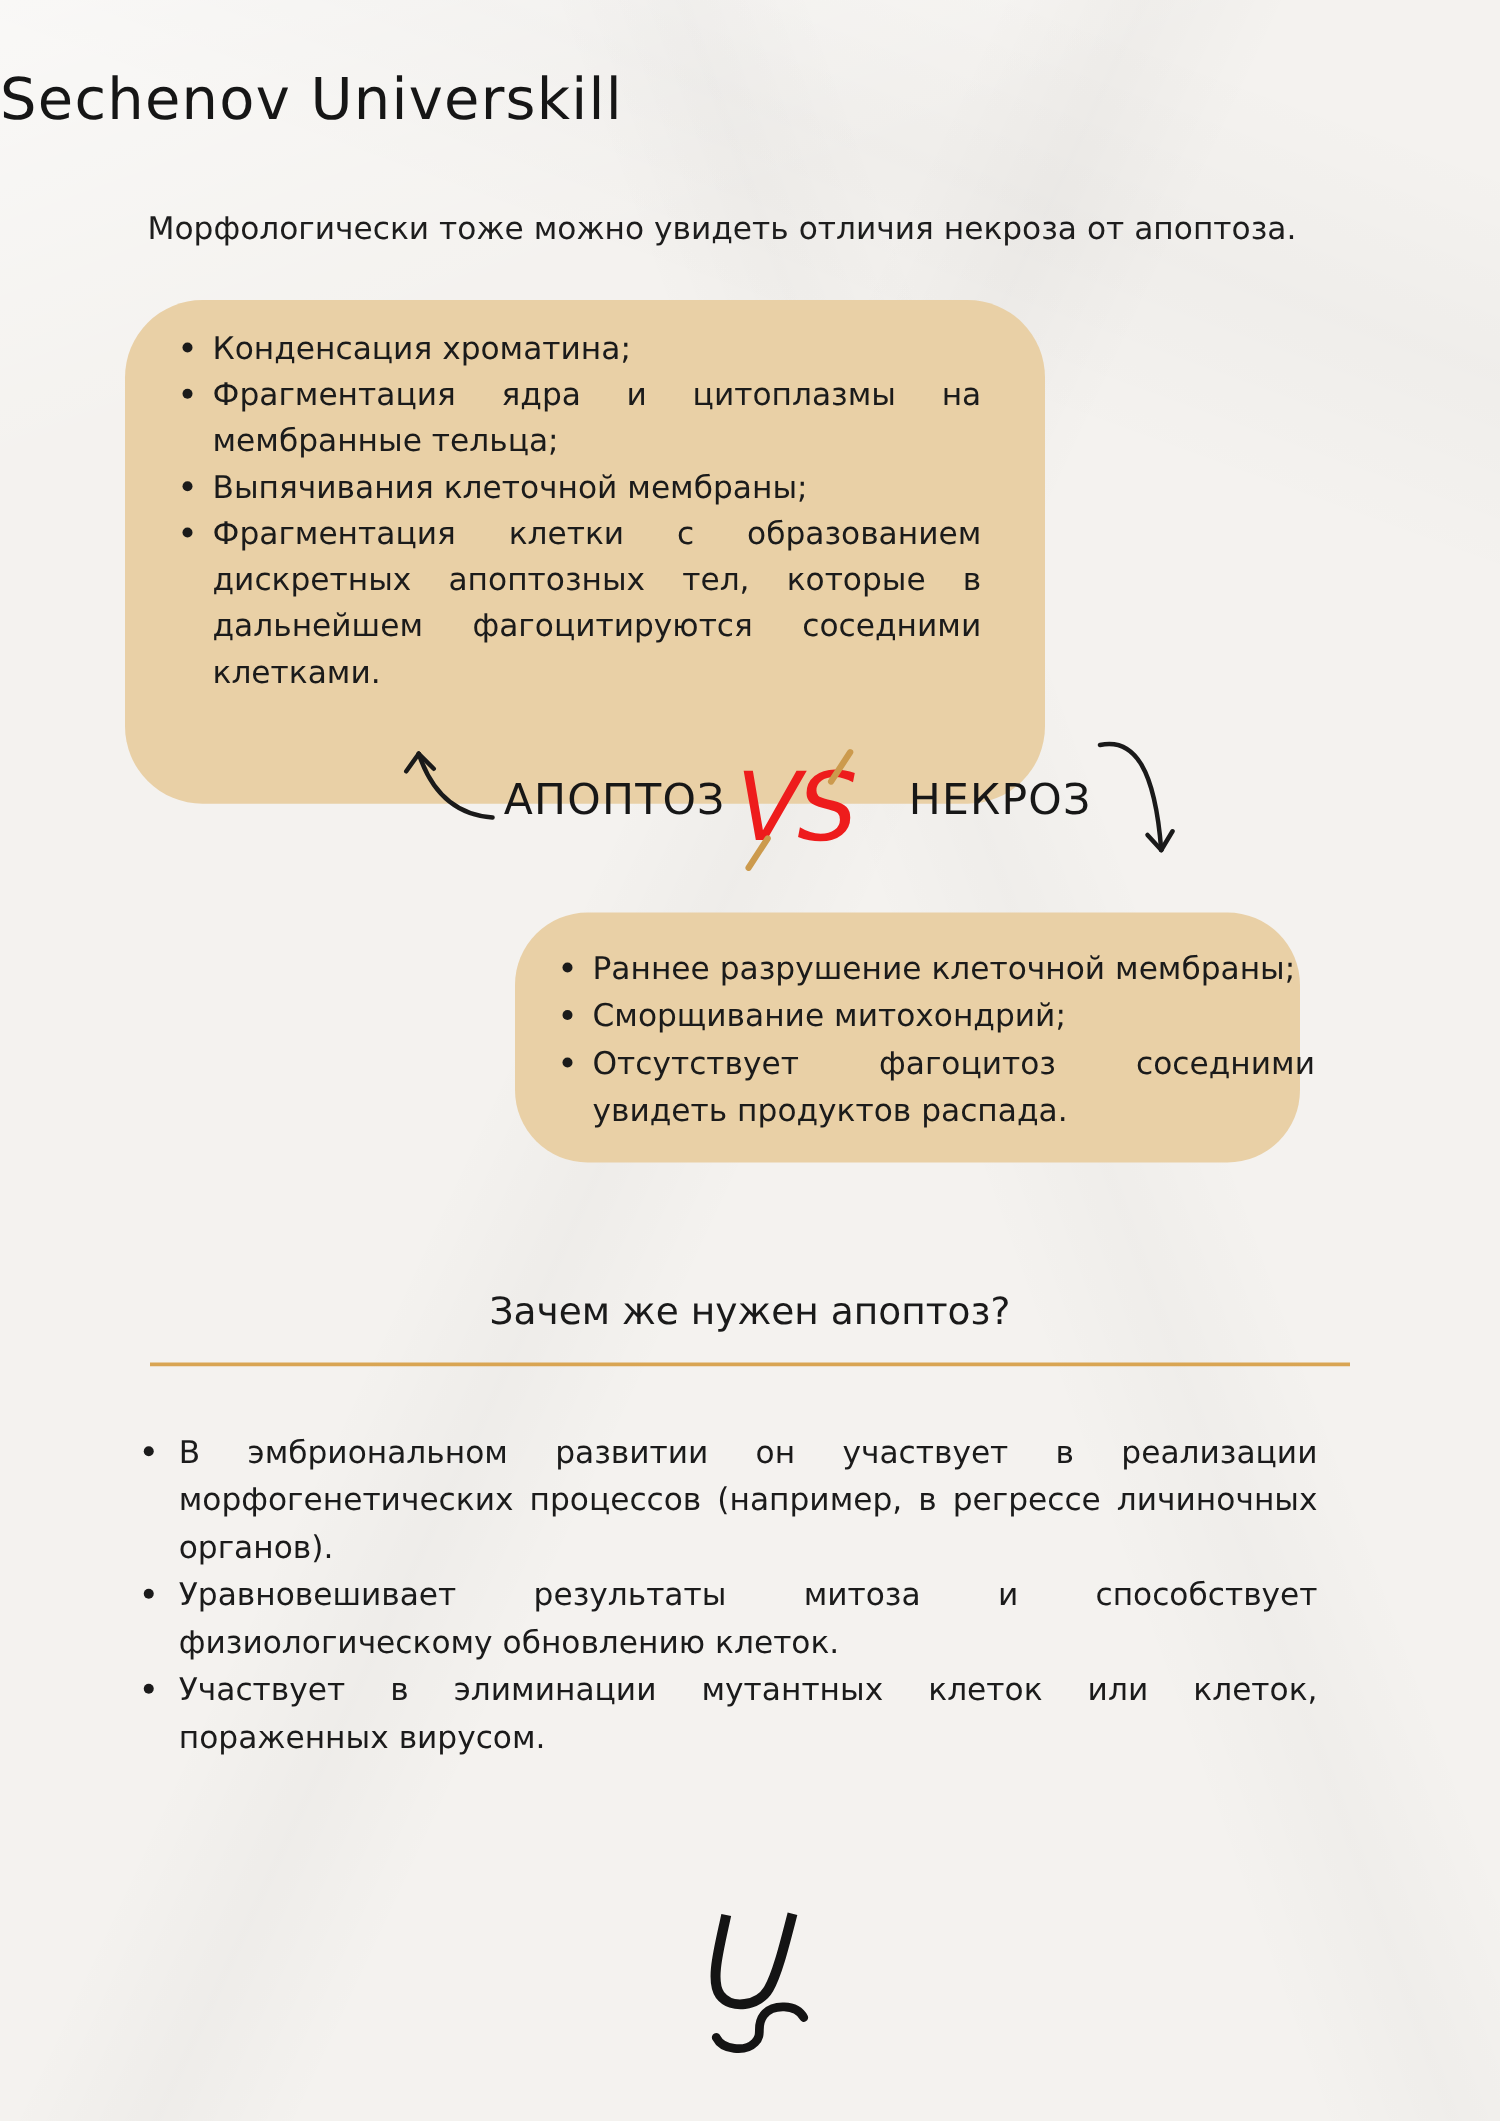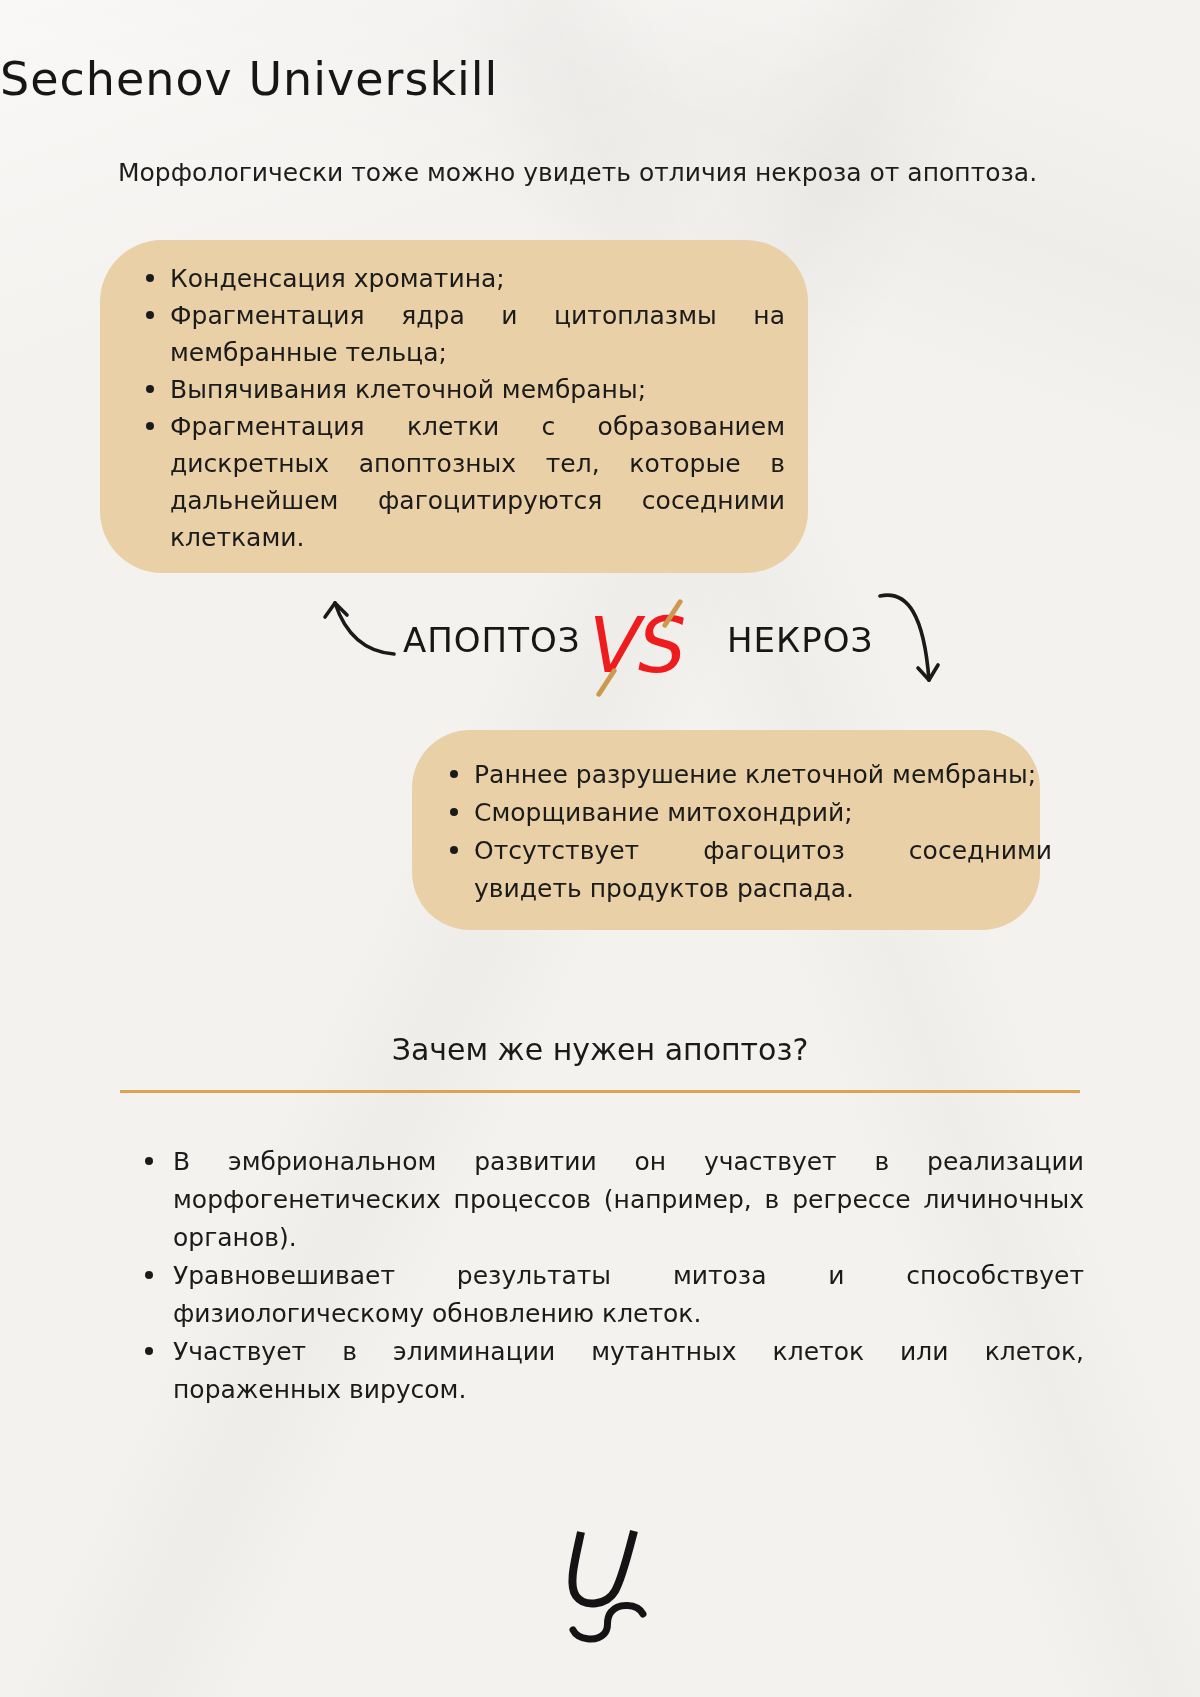--- a/index.html
+++ b/index.html
@@ -16,28 +16,28 @@
       linear-gradient(70deg, transparent 58%, rgba(0,0,0,0.02) 64%, transparent 70%),
       linear-gradient(160deg, rgba(255,255,255,0.5) 0%, transparent 18%),
       linear-gradient(20deg, transparent 78%, rgba(0,0,0,0.02) 86%, transparent 94%);
   }
   .title{
     position:absolute;top:52px;left:0;width:100%;
     font-size:46px;letter-spacing:1px;
     color:#161616;
   }
   .subtitle{
-    position:absolute;left:118px;top:158px;width:1000px;
+    position:absolute;left:118px;top:168px;width:1000px;
     font-size:25px;color:#1d1d1d;
   }
   .tan-box{
     position:absolute;
     background:var(--box-color,#e9d0a6);
   }
-  .box-apoptosis{left:100px;top:240px;width:708px;height:333px;border-radius:62px;}
+  .box-apoptosis{left:100px;top:240px;width:708px;height:403px;border-radius:62px;padding-left:28px;}
   .box-necrosis{left:412px;top:730px;width:628px;height:200px;border-radius:58px;}
   ul.blist{list-style:none;margin:0;padding:0;position:absolute;}
   .box-apoptosis ul.blist{left:43px;top:20px;width:642px;}
   .box-apoptosis .ln{line-height:37px;}
   .box-necrosis ul.blist{left:35px;top:26px;width:605px;}
   .box-necrosis .ln{line-height:38px;}
   .item{position:relative;padding-left:27px;font-size:25px;}
   .dot{
     position:absolute;left:3px;top:14px;width:8px;height:8px;
     border-radius:50%;background:#1b1b1b;
@@ -69,21 +69,21 @@
   .why-heading{
     position:absolute;top:1032px;left:0;width:100%;
     text-align:center;font-size:30px;color:#1a1a1a;
   }
   .divider{
     position:absolute;left:120px;top:1090px;width:960px;height:3px;
     background:var(--gold-line,#d9a553);
   }
   ul.why-list{
     list-style:none;margin:0;padding:0;
-    position:absolute;left:142px;top:1143px;width:942px;
+    position:absolute;left:112px;top:1143px;width:942px;
   }
   .why-list .item{padding-left:31px;}
   .why-list .ln{line-height:38px;}
   .logo{position:absolute;left:545px;top:1528px;}
 </style>
 </head>
 <body>
 
 <div class="page" style="--background: #f4f2ef; --box-color: #e9d0a6; --text-color: #1b1b1b; --vs-red: #ee1c1c; --gold-line: #d9a553; --slash-color: #cc9a4d;">
 

